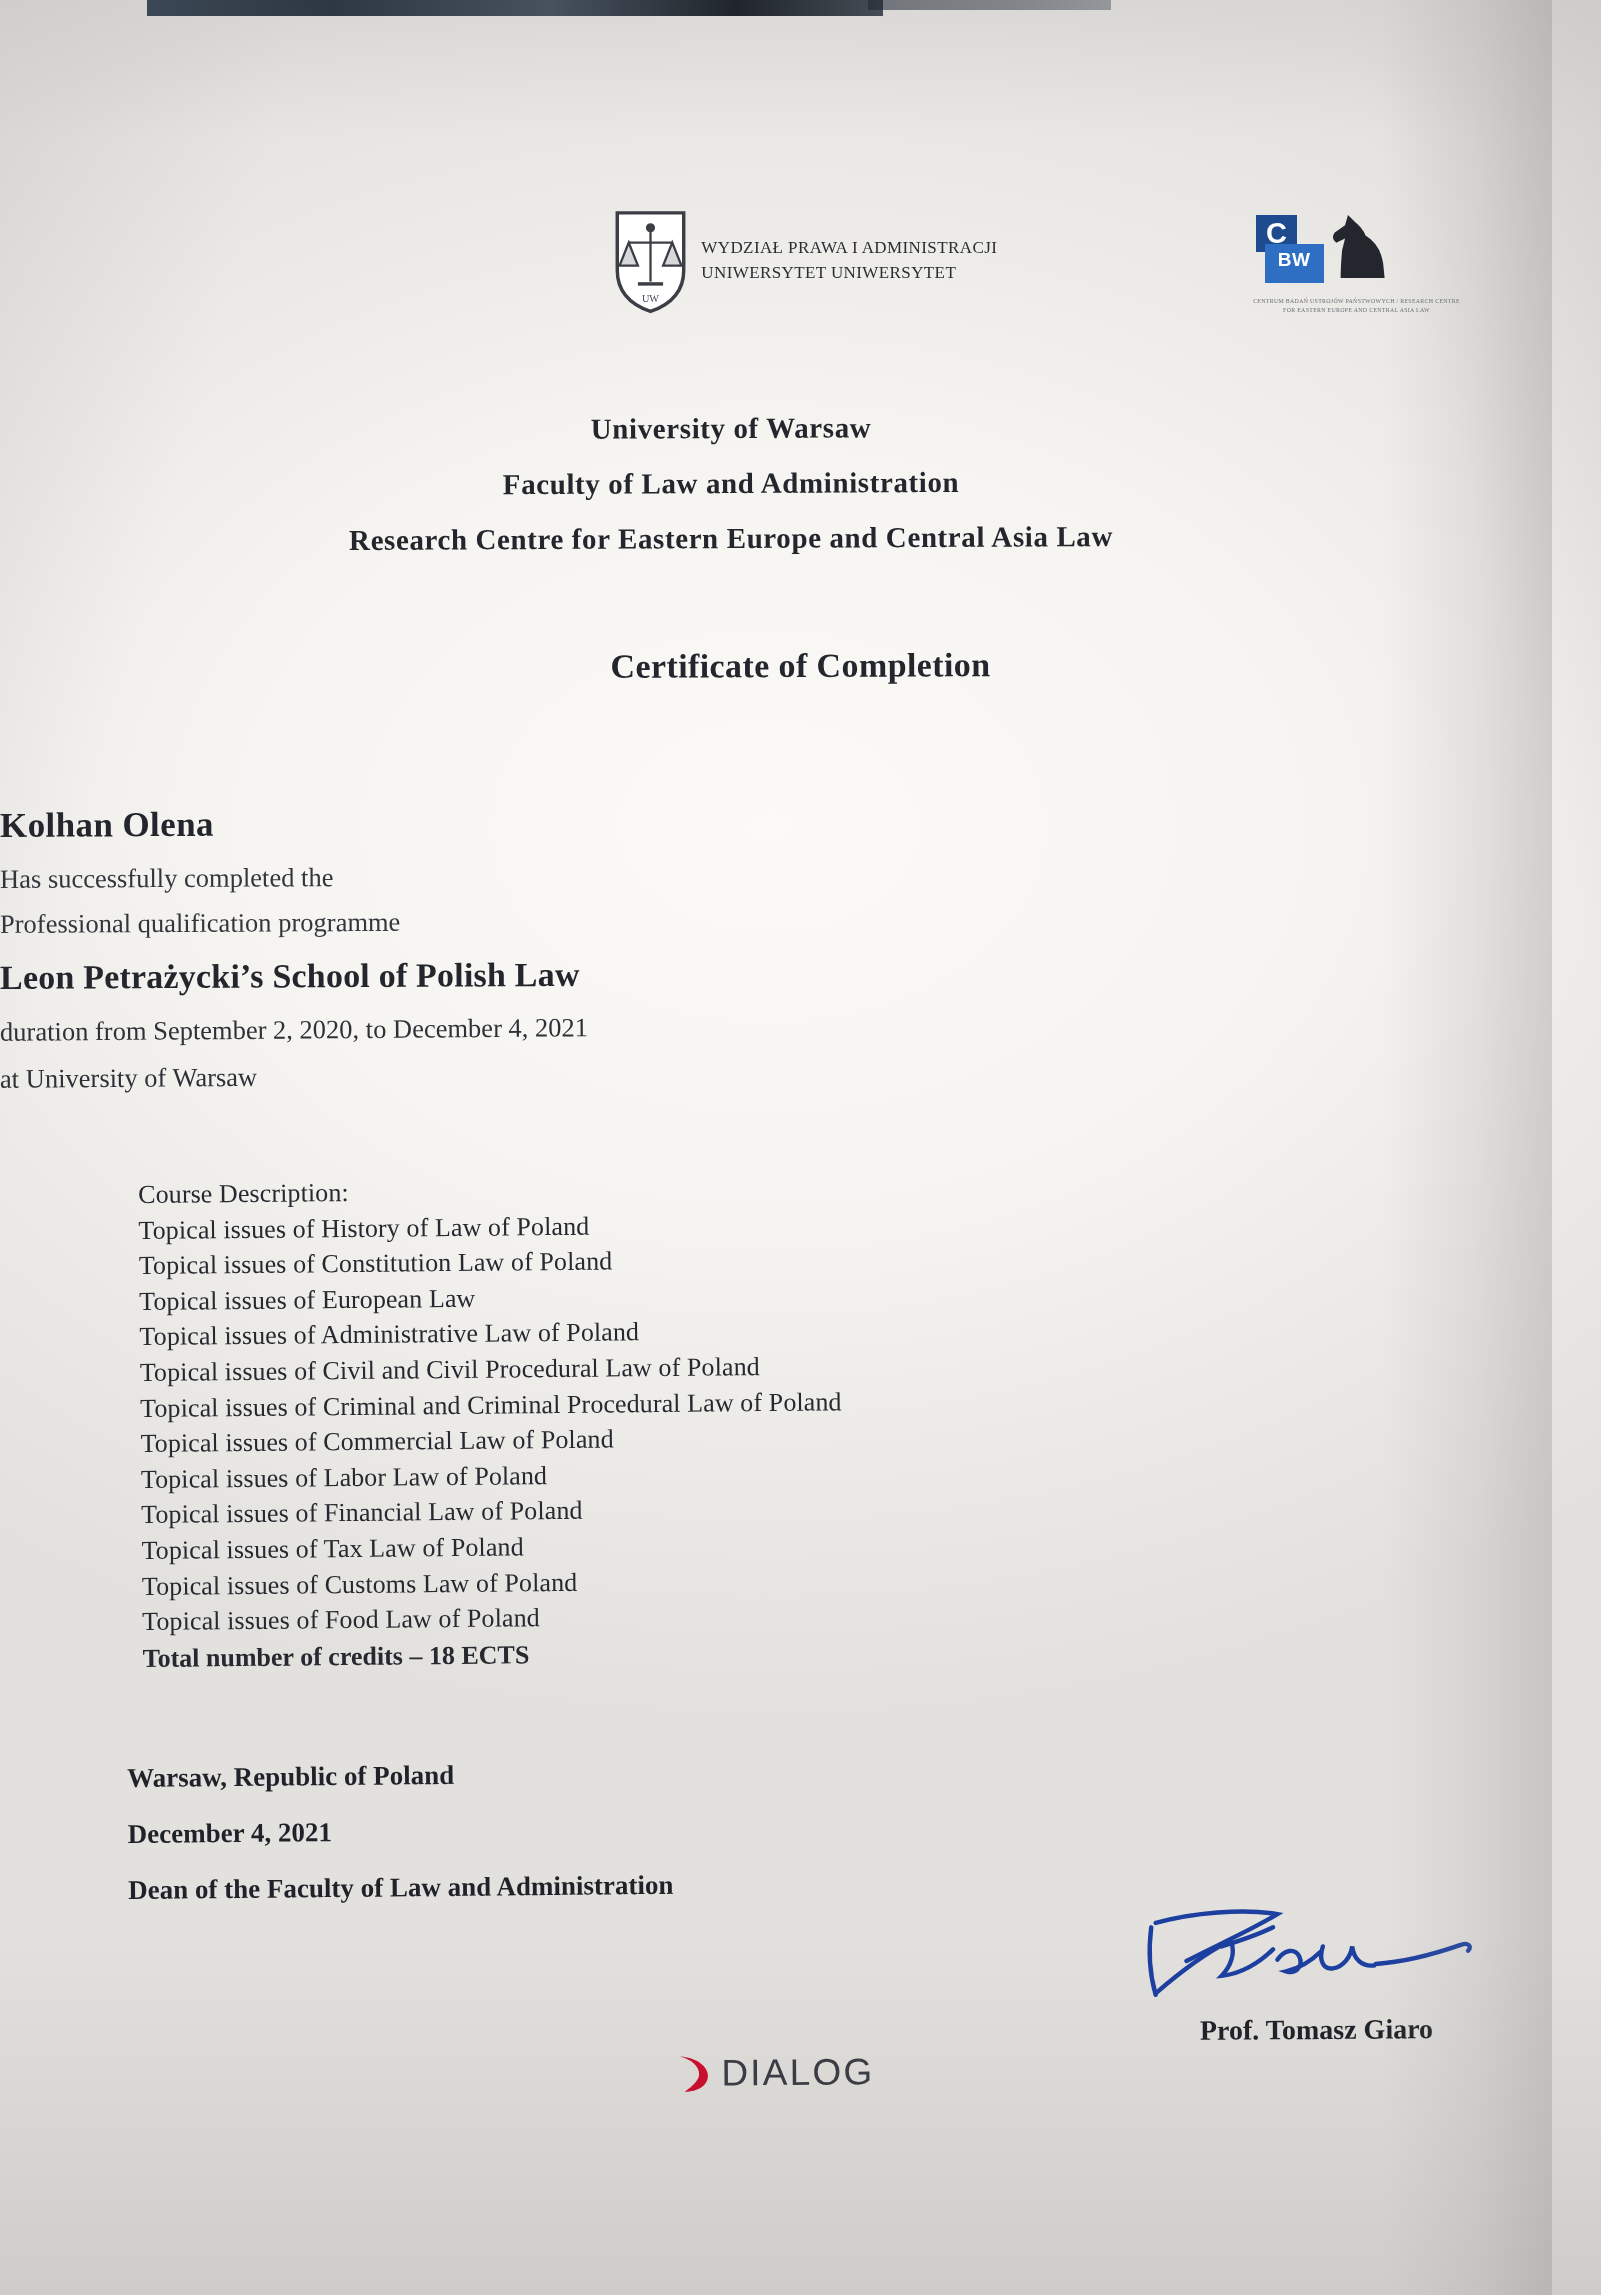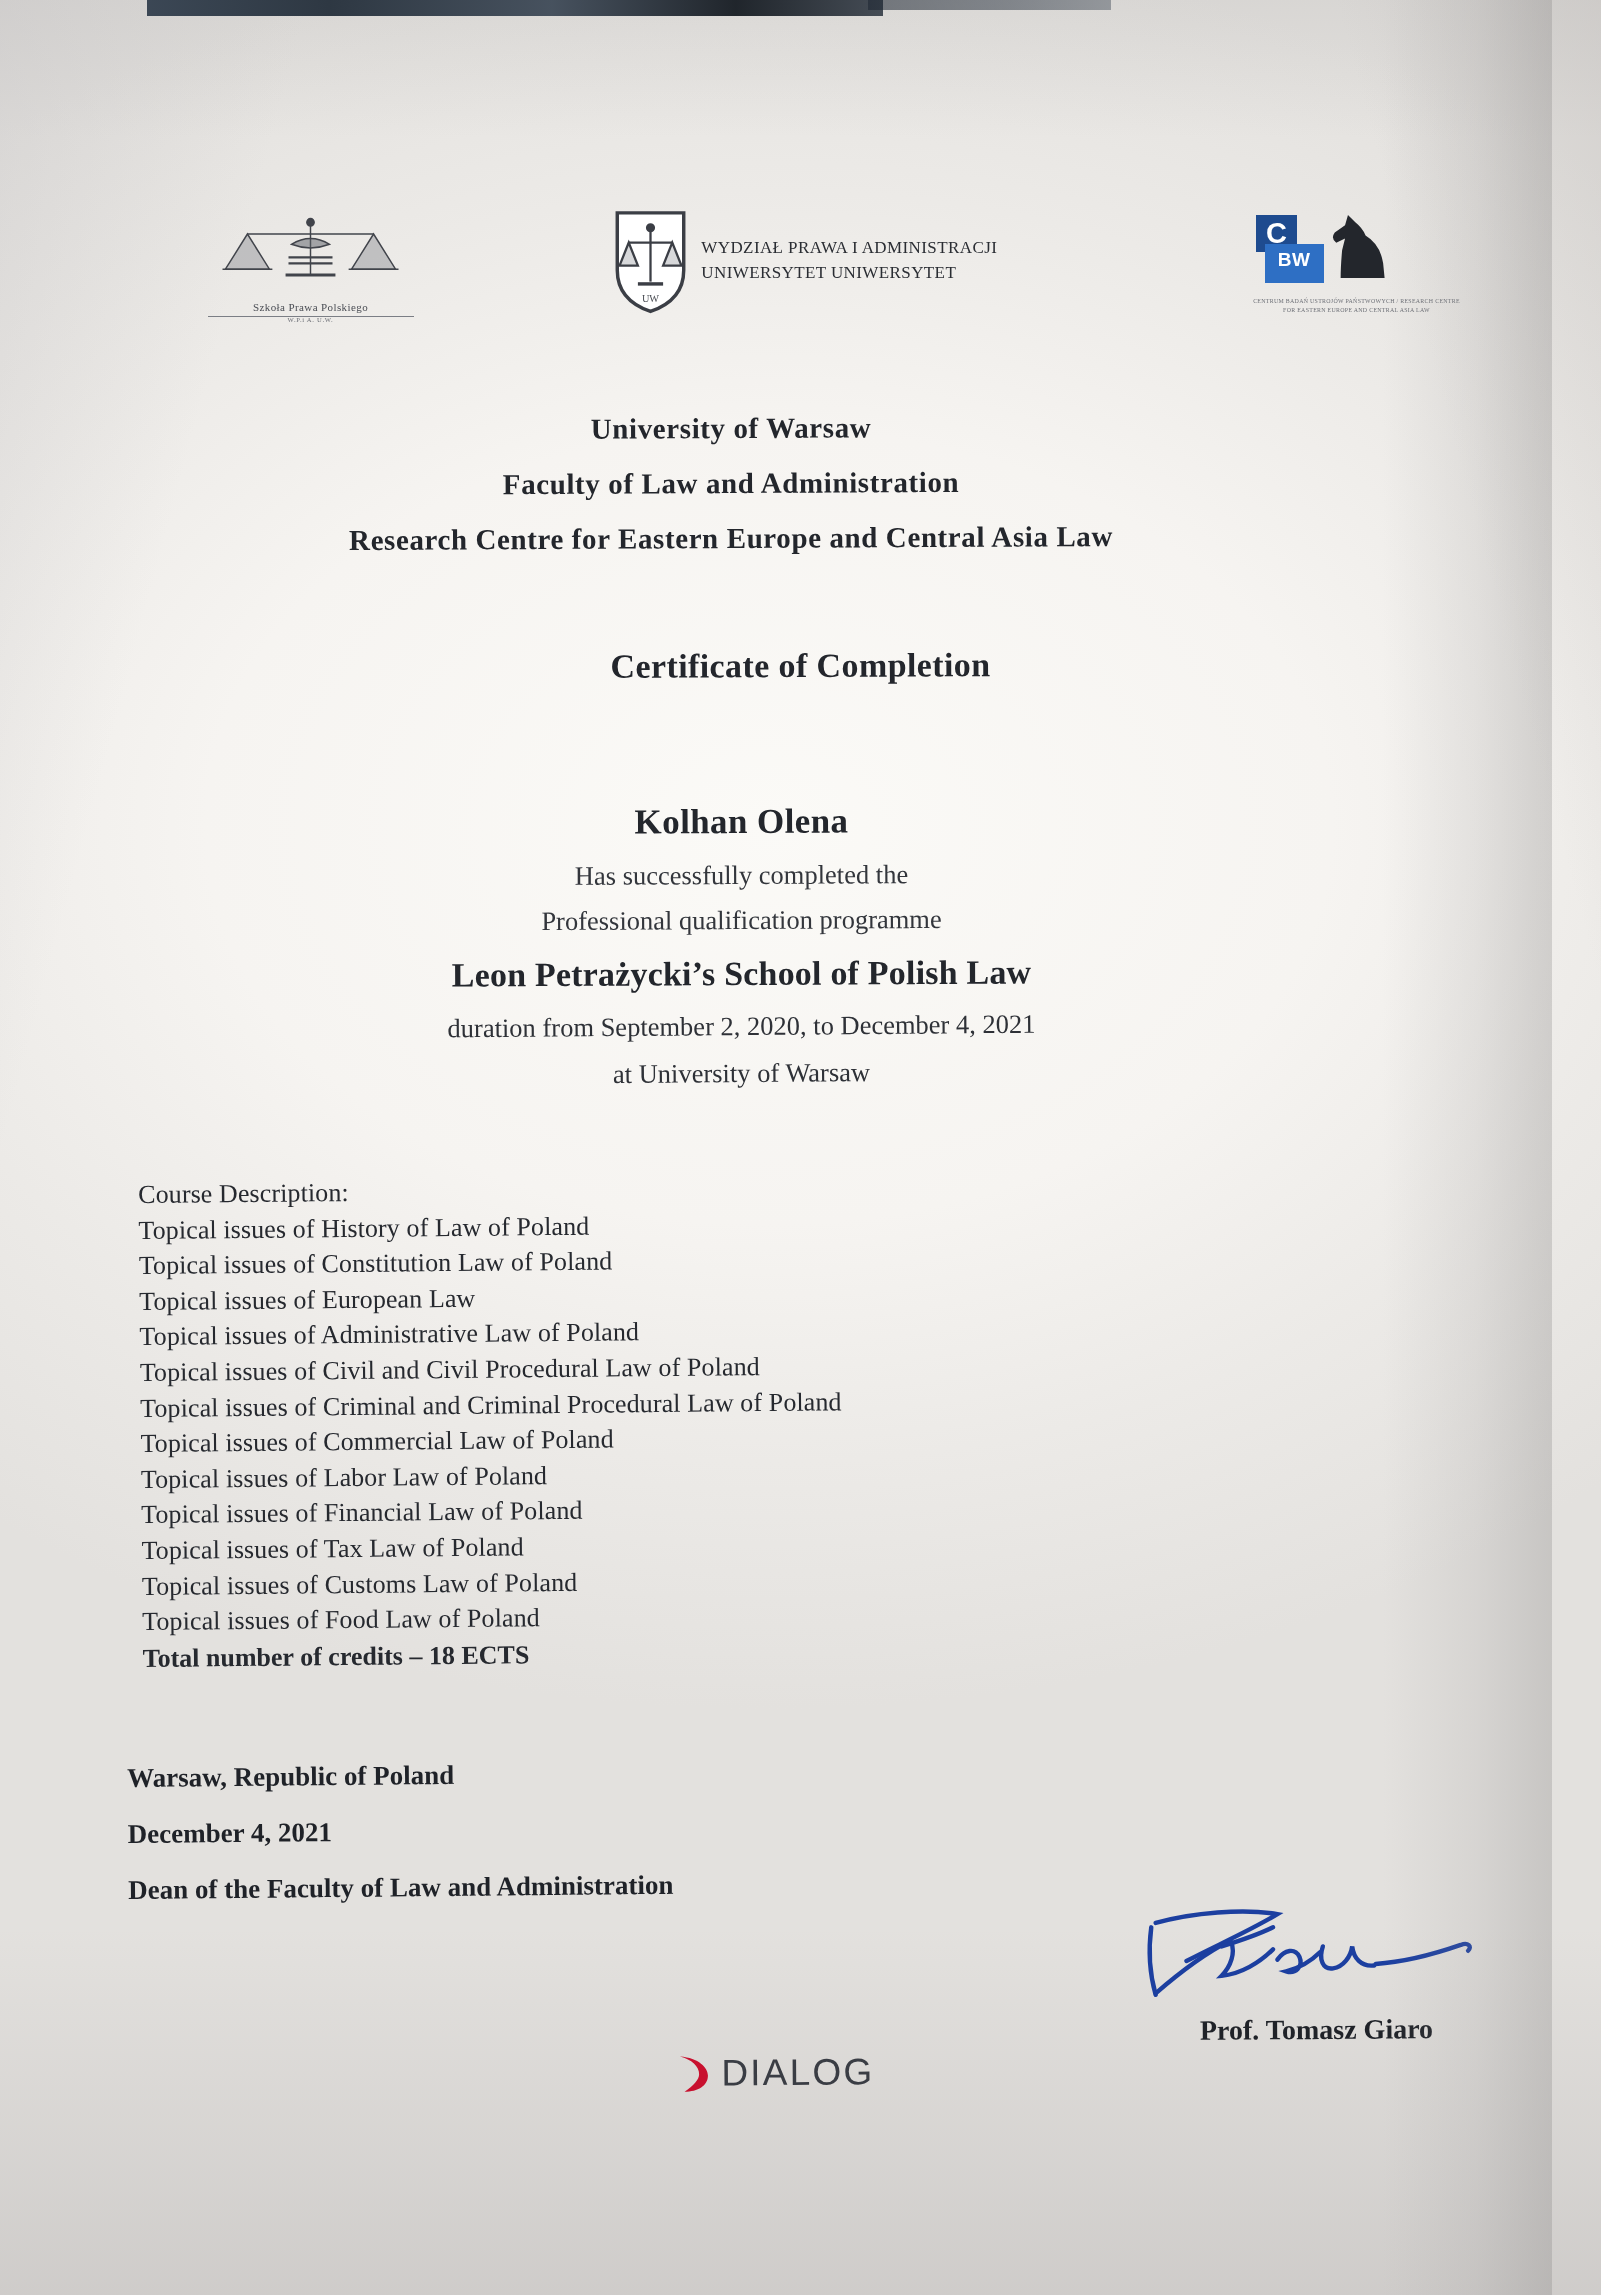--- a/index.html
+++ b/index.html
@@ -196,21 +196,20 @@
     color: #23262c;
     transform: rotate(-0.25deg);
   }
 
   
   .recipient {
     position: absolute;
     left: 0;
     top: 802px;
     width: 1483px;
-    text-align: center;
     color: #23262c;
   }
   .recipient .name {
     font-size: 35px;
     font-weight: bold;
     letter-spacing: 0.4px;
   }
   .recipient .r2 { font-size: 26.5px; margin-top: 17.7px; color: #33363c; }
   .recipient .r3 { font-size: 26.5px; margin-top: 14.7px; color: #33363c; }
   .recipient .prog {
@@ -307,39 +306,20 @@
 
 <div id="page">
 
   <div class="top-strip"></div>
   <div class="top-strip-2"></div>
 
   <div class="content">
 
     <div class="logos">
 
-      <div class="logo-left">
-        <svg class="scales-svg" width="191" height="88" viewBox="0 0 260 120">
-          <g fill="none" stroke="#41444b" stroke-width="2">
-            <line x1="130" y1="18" x2="130" y2="86"></line>
-            <line x1="44" y1="30" x2="216" y2="30"></line>
-            <circle cx="130" cy="14" r="5" fill="#41444b"></circle>
-            <path d="M14 78 L44 30 L74 78 Z" fill="#6f737a" fill-opacity="0.35"></path>
-            <path d="M186 78 L216 30 L246 78 Z" fill="#6f737a" fill-opacity="0.35"></path>
-            <line x1="10" y1="78" x2="78" y2="78"></line>
-            <line x1="182" y1="78" x2="250" y2="78"></line>
-            <path d="M104 44 q26 -16 52 0 q-26 10 -52 0 z" fill="#5a5e66" fill-opacity="0.5"></path>
-            <path d="M100 62 h60 M100 70 h60" stroke-width="3"></path>
-            <path d="M96 86 h68" stroke-width="4"></path>
-          </g>
-        </svg>
-        <div class="cap">Szkoła Prawa Polskiego</div>
-        <div class="rule"></div>
-        <div class="cap2">W.P.i A. U.W.</div>
-      </div>
 
       <div class="logo-center">
         <svg class="uw-crest" viewBox="0 0 70 96">
           <path d="M6 6 H64 V56 Q64 82 35 92 Q6 82 6 56 Z" fill="#ffffff" stroke="#3b3e45" stroke-width="3"></path>
           <g stroke="#3b3e45" stroke-width="2" fill="none">
             <line x1="35" y1="22" x2="35" y2="66"></line>
             <line x1="16" y1="32" x2="54" y2="32"></line>
             <circle cx="35" cy="19" r="3" fill="#3b3e45"></circle>
             <path d="M8 52 L16 32 L24 52 Z" fill="#8b8f96" fill-opacity="0.35"></path>
             <path d="M46 52 L54 32 L62 52 Z" fill="#8b8f96" fill-opacity="0.35"></path>

